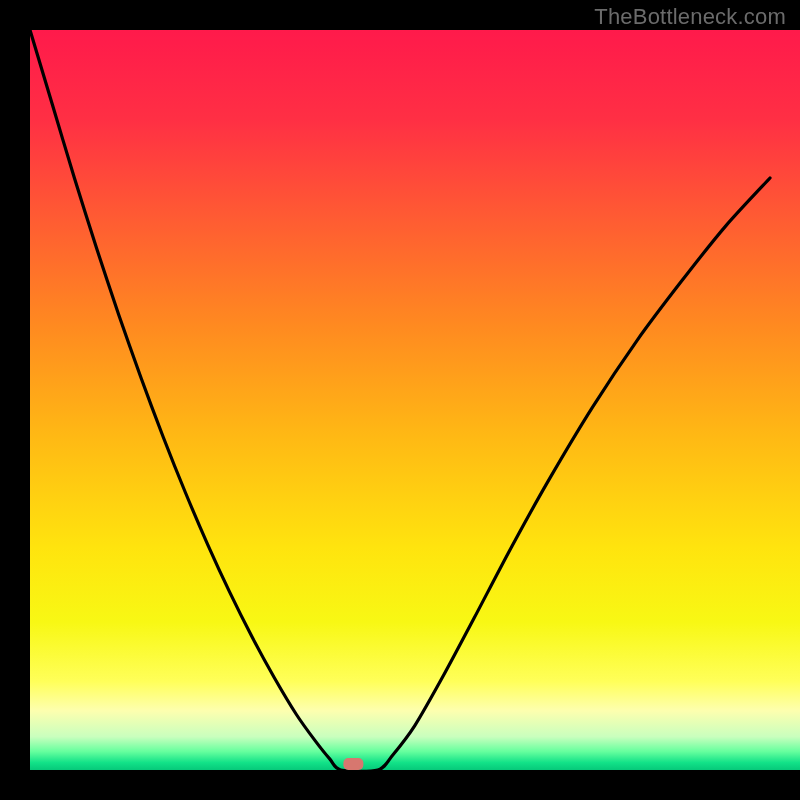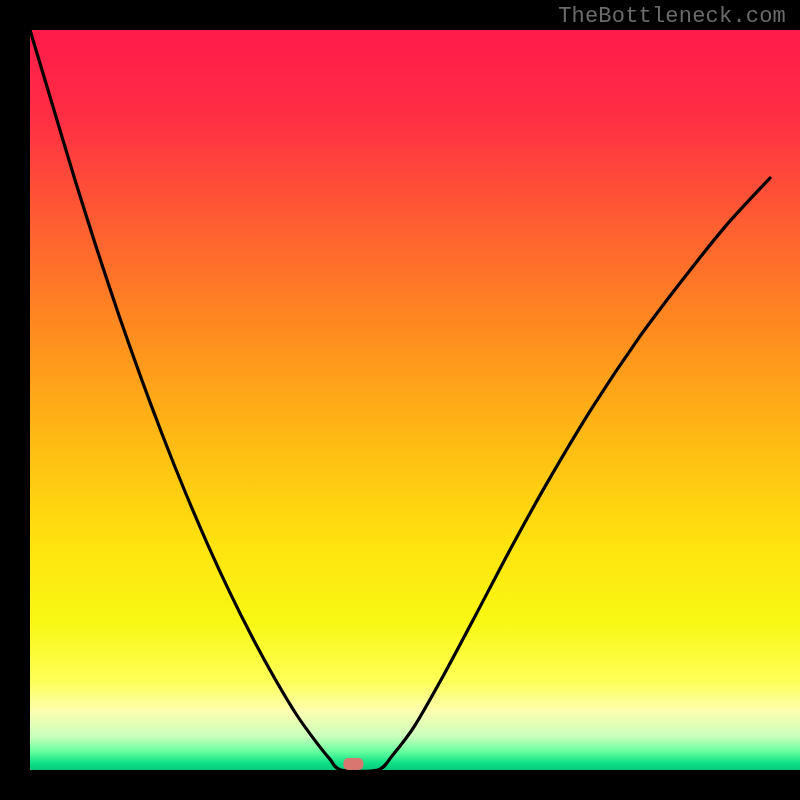--- a/index.html
+++ b/index.html
@@ -19,21 +19,20 @@
   .watermark {
     position: absolute;
     top: 4px;
     right: 14px;
     color: #6b6b6b;
     font-size: 22px;
     font-weight: 500;
     letter-spacing: 0.2px;
     z-index: 5;
     user-select: none;
-    font-family: Liberation Mono, monospace;
   }
   svg {
     display: block;
   }
 </style>
 </head>
 <body>
 <div class="container">
 
   <div class="watermark">TheBottleneck.com</div>

